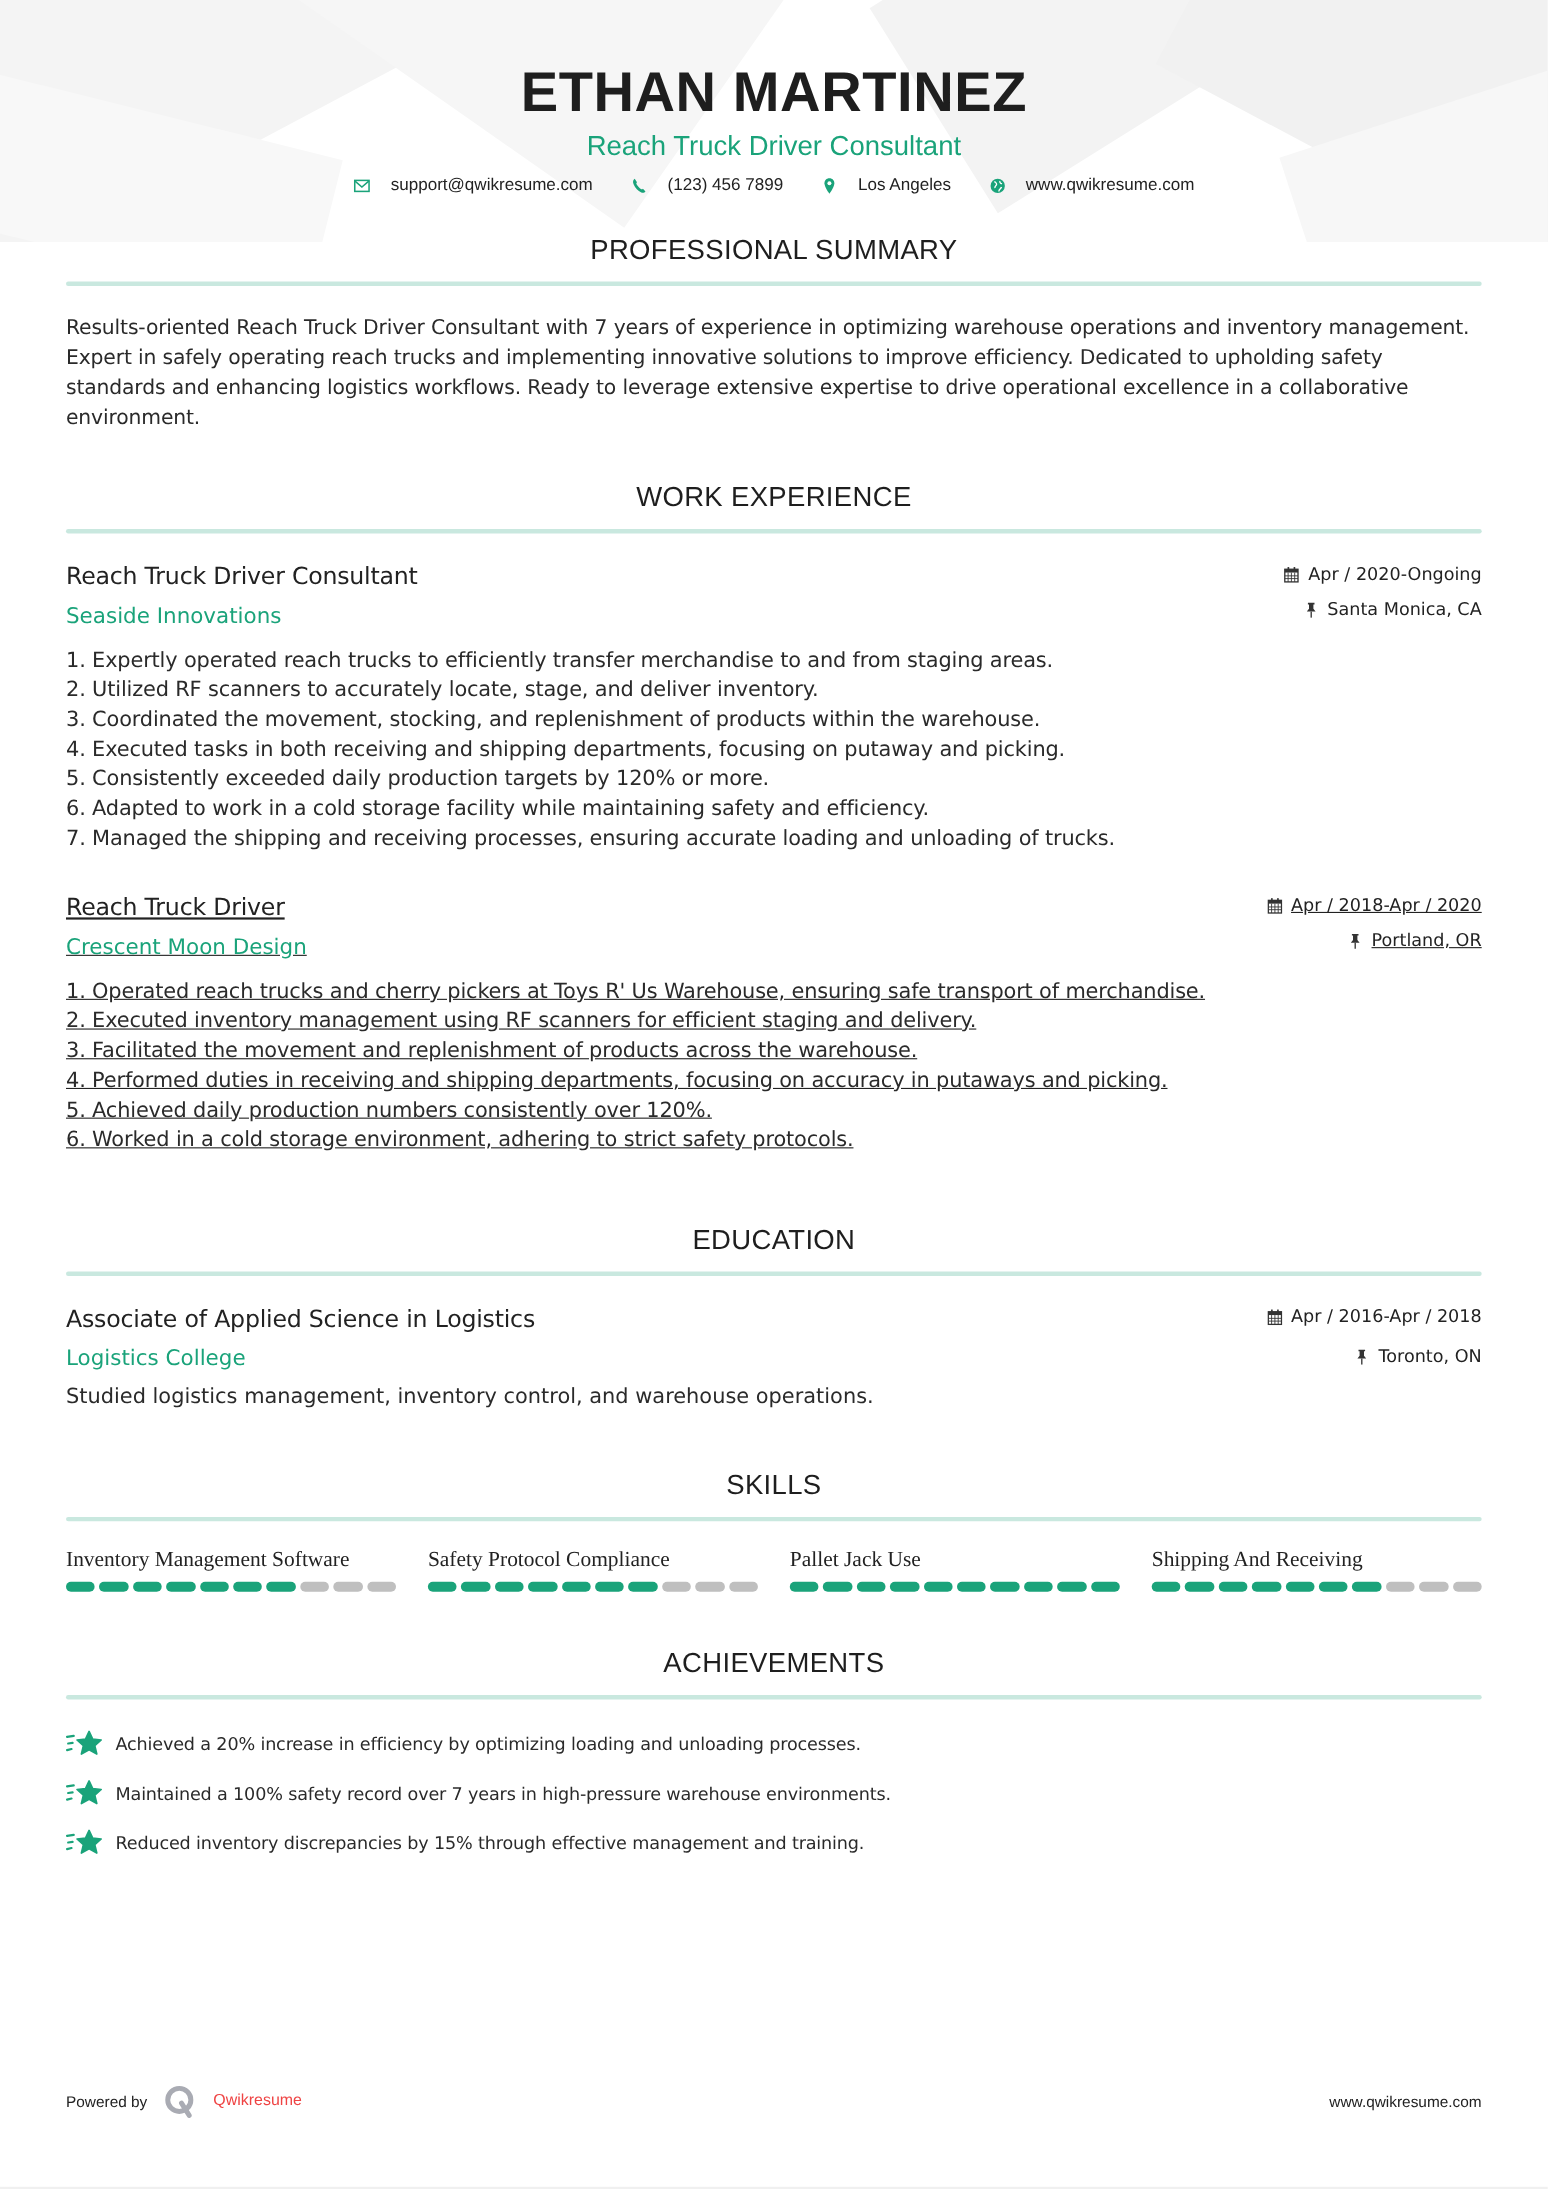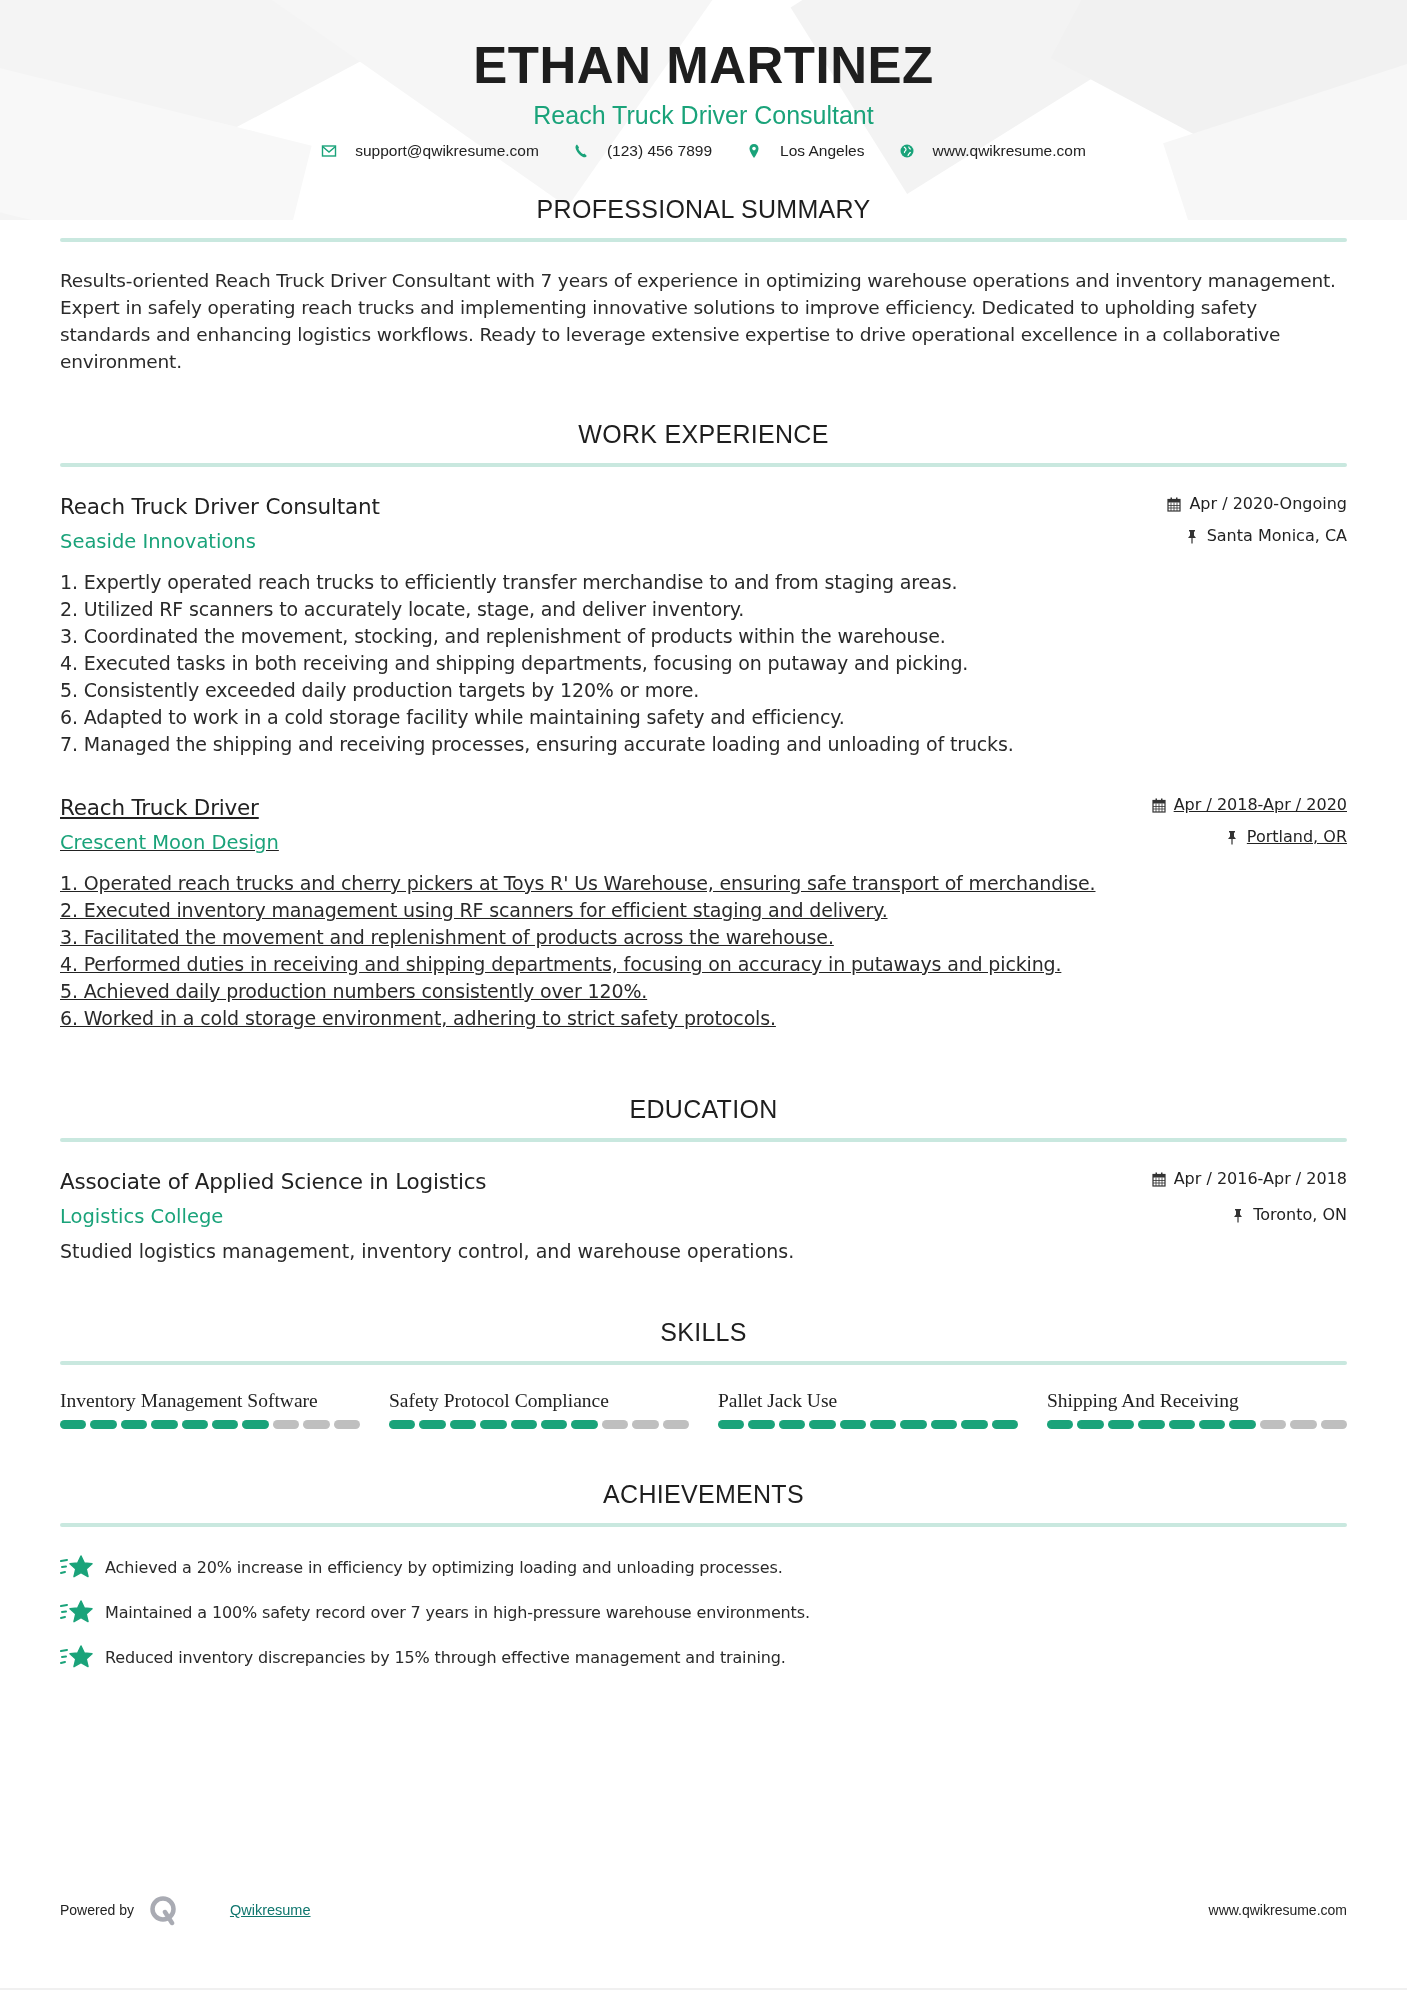--- a/index.html
+++ b/index.html
@@ -4,21 +4,21 @@
   <style>
     * { box-sizing: border-box; margin: 0; padding: 0; }
     html, body { width: 1407px; height: 1990px; background: #ffffff; }
     body { position: relative; font-family: "DejaVu Sans", sans-serif; color: #222222; overflow: hidden; }
 
     .bg-decor { position: absolute; left: 0; top: 0; width: 1407px; height: 220px; overflow: hidden; z-index: 0; }
     .bg-decor .shape { position: absolute; background: #f2f2f2; }
 
     .page { position: relative; z-index: 1; padding: 0 60px; }
 
-    .header { text-align: center; padding-top: 36px; }
+    .header { text-align: center; padding-top: 54px; }
     .name { font-family: "Liberation Sans", sans-serif; font-weight: 700; font-size: 51px; letter-spacing: 0.5px; color: #1e1e1e; line-height: 60px; }
     .role { font-family: "Liberation Sans", sans-serif; font-size: 25px; color: #1aa37a; margin-top: 4px; line-height: 30px; }
     .contacts { display: flex; justify-content: center; align-items: center; gap: 16px; margin-top: 12px; font-family: "Liberation Sans", sans-serif; font-size: 15.5px; color: #222; }
     .contact { display: flex; align-items: center; margin: 0 9px; }
     .contact .ic { width: 16px; height: 16px; margin-right: 18px; display: inline-flex; align-items: center; justify-content: center; color: #1aa37a; }
     .contact .ic svg { width: 16px; height: 16px; }
 
     .section-title { text-align: center; font-family: "Liberation Sans", sans-serif; font-weight: 400; font-size: 25px; color: #1e1e1e; letter-spacing: 0.3px; line-height: 30px; }
     .divider { height: 4px; background: #c9e8df; border-radius: 2px; margin-top: 14px; }
 
@@ -47,21 +47,21 @@
 
     .ach-list { margin-top: 24px; }
     .ach { display: flex; align-items: center; height: 33px; margin-bottom: 12px; }
     .ach .star { width: 34px; height: 30px; margin-right: 11px; display: inline-flex; }
     .ach .star svg { width: 34px; height: 30px; }
     .ach-text { font-size: 16px; color: #2a2a2a; letter-spacing: -0.15px; }
 
     .footer { position: absolute; left: 60px; right: 60px; top: 1894px; display: flex; justify-content: space-between; align-items: center; font-family: "Liberation Sans", sans-serif; font-size: 14px; color: #222; }
     .footer-left { display: flex; align-items: center; }
     .footer-logo { width: 32px; height: 32px; margin: 0 14px 0 14px; display: inline-flex; }
-    .footer-link { text-decoration: underline; color: #0f766e; font-size: 14.5px; margin-left: 36px; }
+    .footer-link { color: #ef4444; font-size: 14.5px; }
     .bottom-line { position: absolute; left: 0; right: 0; top: 1988px; height: 2px; background: #f0f0f0; }
   </style>
 </head>
 <body>
 
 <div class="bg-decor">
   <div class="shape" style="left:-80px;top:-120px;width:520px;height:260px;transform:rotate(-28deg);background:#f4f4f4;"></div>
   <div class="shape" style="left:260px;top:-150px;width:420px;height:260px;transform:rotate(35deg);background:#f6f6f6;"></div>
   <div class="shape" style="left:820px;top:-110px;width:380px;height:220px;transform:rotate(-32deg);background:#f3f3f3;"></div>
   <div class="shape" style="left:1080px;top:-60px;width:460px;height:240px;transform:rotate(28deg);background:#f1f1f1;"></div>

